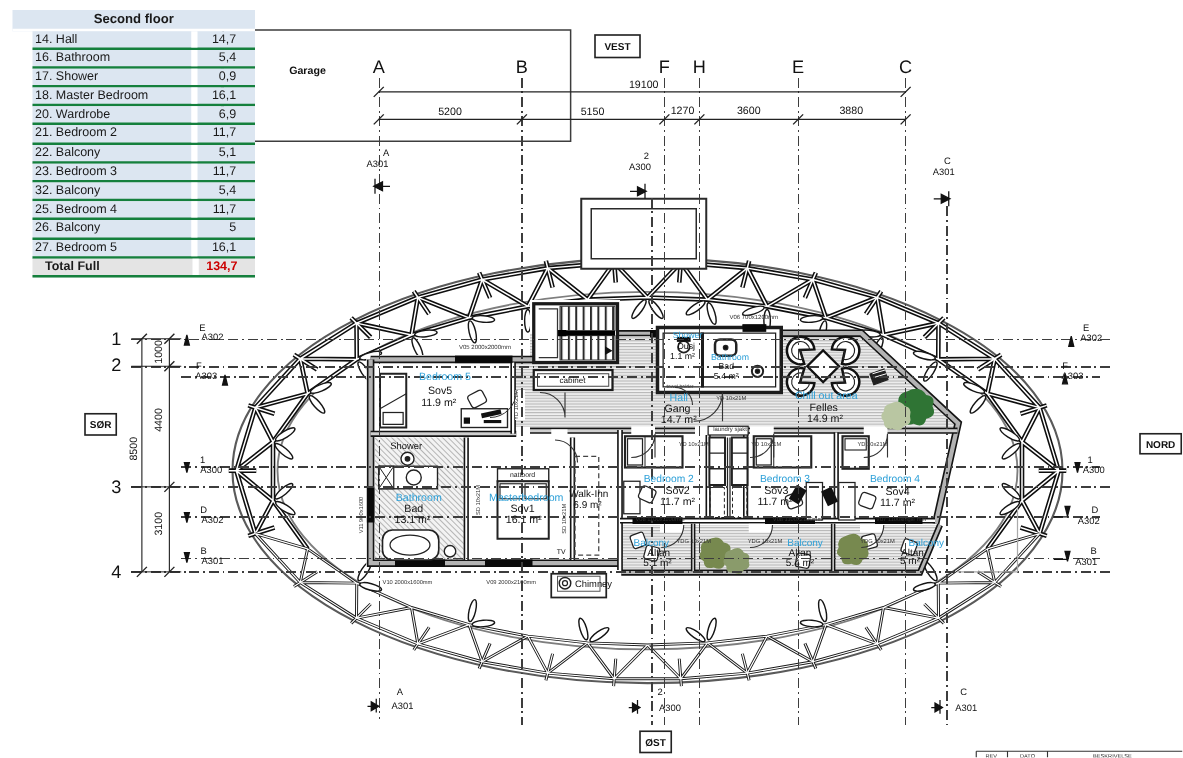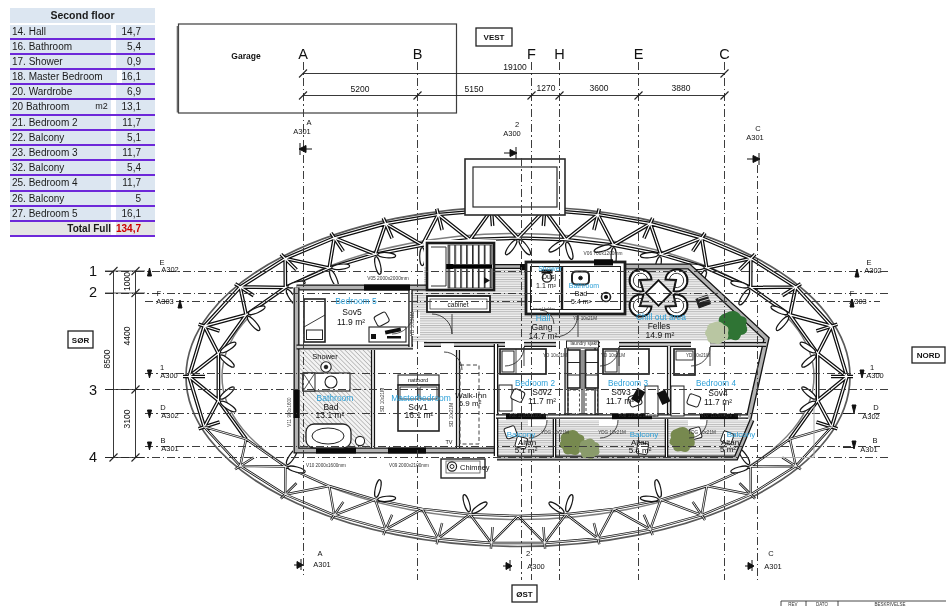--- a/index.html
+++ b/index.html
@@ -1,25 +1,25 @@
 <!DOCTYPE html>
 <html><head><meta charset="utf-8"><style>
 html,body{margin:0;padding:0;background:#fff;}
 #wrap{position:relative;width:946px;height:606px;overflow:hidden;
  font-family:"Liberation Sans",sans-serif;}
-#tbl{position:absolute;left:10px;top:8px;width:145px;color:#1a1a1a;}
+#tbl{position:absolute;left:10px;top:8px;width:194px;color:#1a1a1a;}
 #tbl .th{height:14.5px;line-height:15px;text-align:center;font-size:10.5px;font-weight:bold;
  background:#dce6f1;border-bottom:2px solid #fff;}
 #tbl .tr{display:flex;height:13.2px;line-height:13.4px;background:#dce6f1;
- border-bottom:2px solid #6d28d9;font-size:10px;}
+ border-bottom:2px solid #15803d;font-size:10px;margin-left:16px;}
 #tbl .c1{width:100px;padding-left:2px;white-space:nowrap;}
 #tbl .c2{width:25px;text-align:center;font-weight:normal;font-size:9px;}
 #tbl .c3{width:31px;text-align:right;padding-right:14px;border-left:5px solid #fff;}
 #tbl .total{background:#e4e4e4;font-weight:bold;}
-#tbl .c1t{width:120px;text-align:right;padding-left:10px;}
+#tbl .c1t{width:120px;text-align:left;padding-left:10px;}
 #tbl .red{color:#cc0000;}
 svg{position:absolute;left:0;top:0;}
 svg text{font-family:"Liberation Sans",sans-serif;}
 </style></head>
 <body>
 <div id="wrap">
 <svg width="946" height="606" viewBox="0 0 946 606">
 <defs>
 <pattern id="hplank" width="4" height="2.3" patternUnits="userSpaceOnUse">
  <rect width="4" height="2.3" fill="#f1f1f1"></rect>
@@ -509,25 +509,20 @@
         <div class="c1">18. Master Bedroom</div>
         <div class="c2"></div>
         <div class="c3">16,1</div>
       </div>
 <div class="tr">
         <div class="c1">20. Wardrobe</div>
         <div class="c2"></div>
         <div class="c3">6,9</div>
       </div>
 <div class="tr">
-        <div class="c1">20 Bathroom</div>
-        <div class="c2">m2</div>
-        <div class="c3">13,1</div>
-      </div>
-<div class="tr">
         <div class="c1">21. Bedroom 2</div>
         <div class="c2"></div>
         <div class="c3">11,7</div>
       </div>
 <div class="tr">
         <div class="c1">22. Balcony</div>
         <div class="c2"></div>
         <div class="c3">5,1</div>
       </div>
 <div class="tr">

